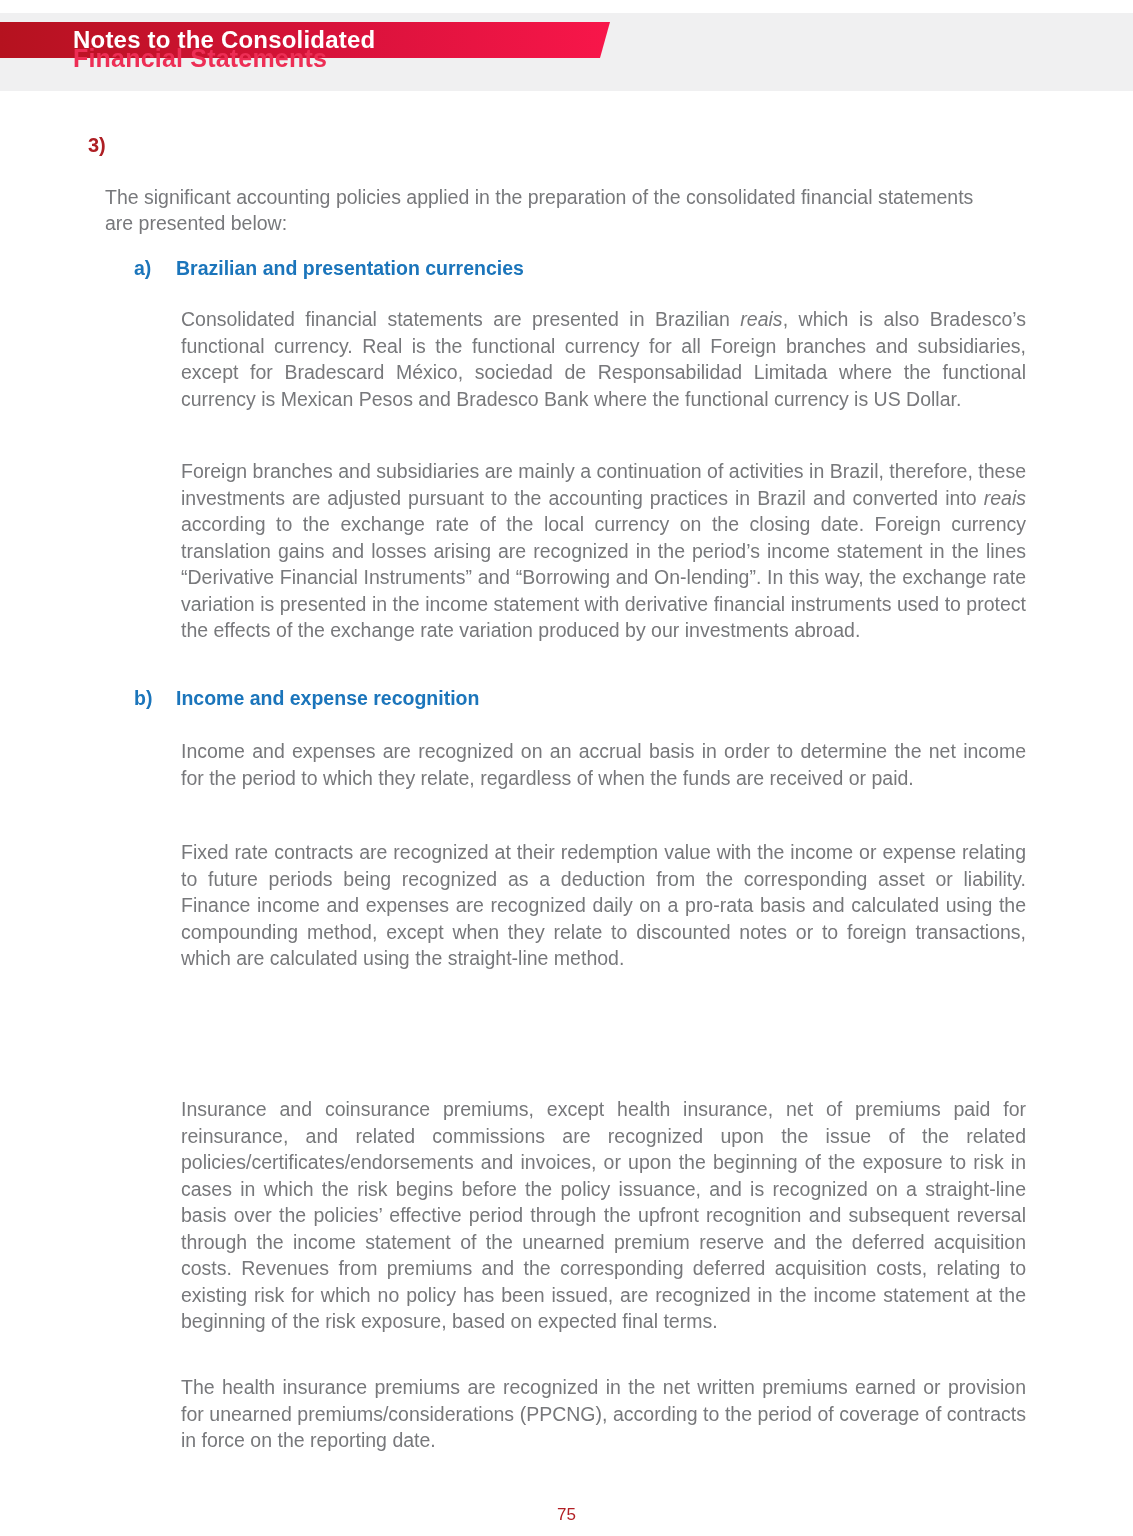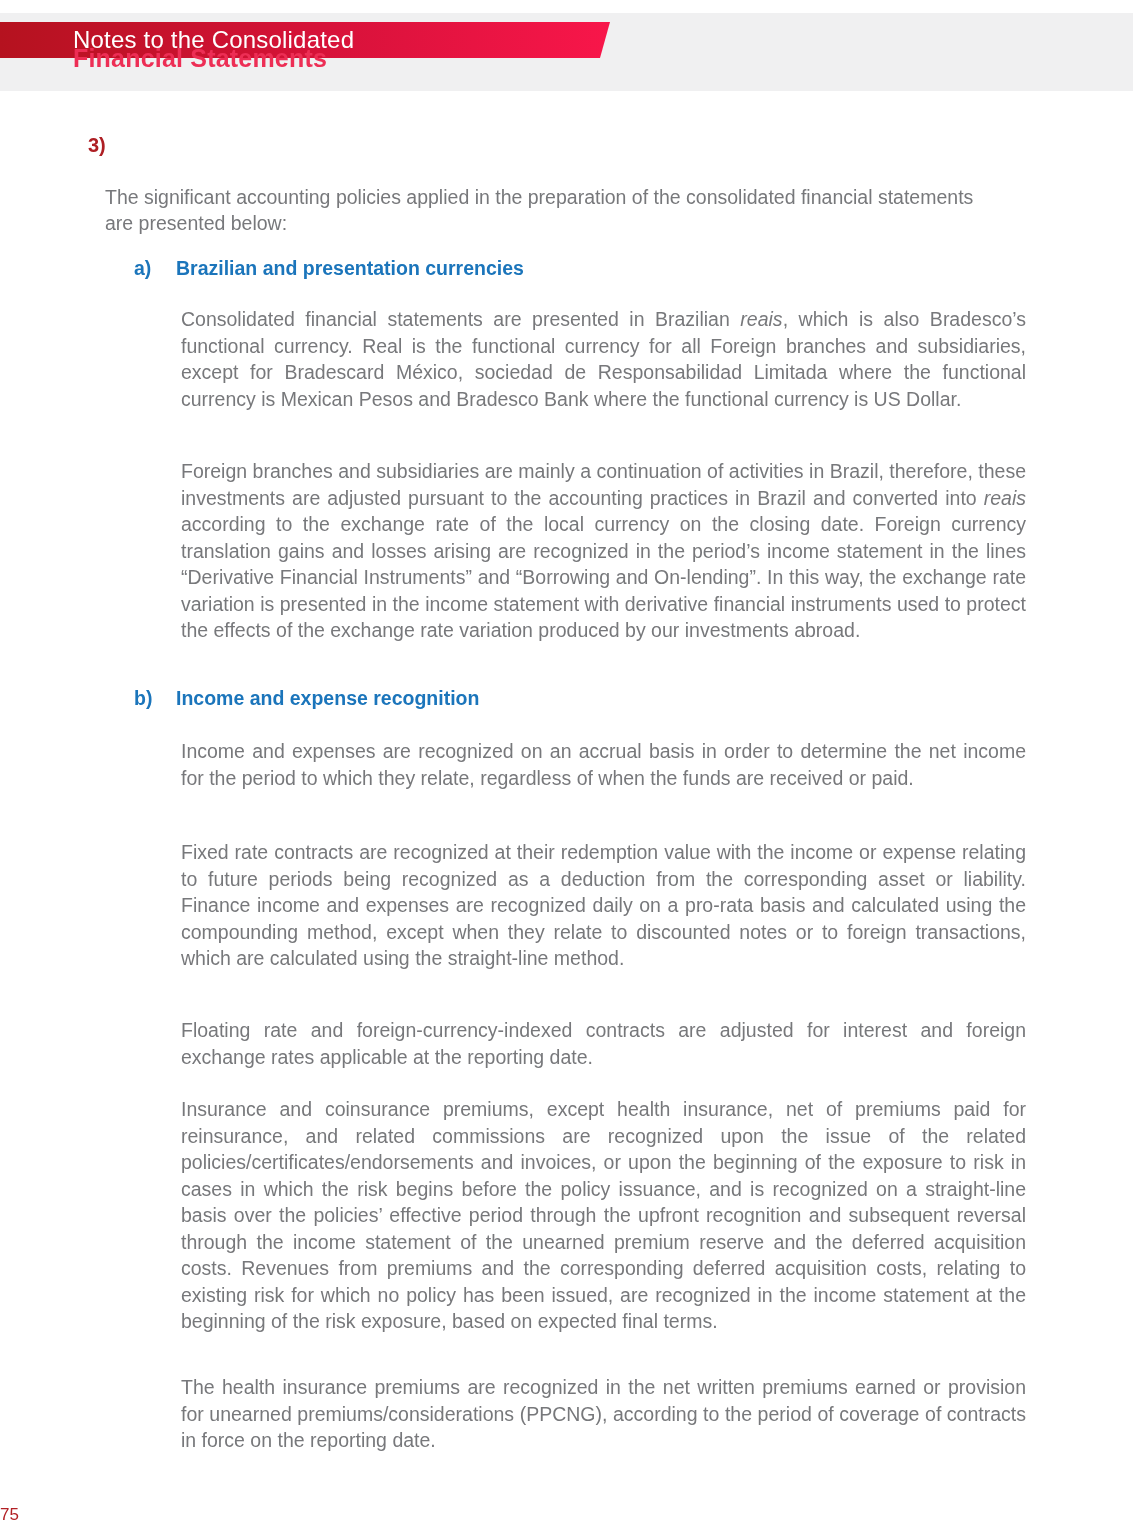--- a/index.html
+++ b/index.html
@@ -8,38 +8,38 @@
     font-family:"Liberation Sans",sans-serif;overflow:hidden;
   }
   
   .top-band{position:absolute;left:0;top:13px;width:100%;height:78px;background:#f0f0f1;}
   .banner{
     position:absolute;left:0;top:9px;width:610px;height:36px;
     background:linear-gradient(90deg,#b5121f 0%,#d8123a 55%,#f8164a 100%);
     clip-path:polygon(0 0,100% 0,calc(100% - 10px) 100%,0 100%);
     display:flex;align-items:center;
   }
-  .banner-text{color:#ffffff;font-size:24px;margin-left:73px;letter-spacing:0.2px;}
+  .banner-text{color:#ffffff;font-size:24px;margin-left:73px;letter-spacing:0.2px;font-weight:bold;}
   .subtitle{position:absolute;left:73px;top:31px;color:#ed2e55;font-size:25px;font-weight:bold;letter-spacing:0.2px;}
   
   .h-main{position:absolute;left:88px;top:134px;display:flex;color:#ae1f24;font-weight:bold;font-size:20px;line-height:1.15;}
   .h-main .h-num{width:45px;flex:0 0 45px;}
   .sub-heading{position:absolute;left:134px;display:flex;color:#1b75bb;font-weight:bold;font-size:19.5px;line-height:1.15;}
   .sub-heading .h-letter{width:42px;flex:0 0 42px;}
   
   .intro{
     position:absolute;left:105px;top:184px;width:900px;margin:0;
     color:#77787b;font-size:19.5px;line-height:26px;text-align:left;
   }
   .para{
     position:absolute;left:181px;width:845px;margin:0;
     color:#77787b;font-size:19.5px;line-height:26.5px;text-align:justify;
   }
   .it{font-style:italic;}
-  .page-num{position:absolute;left:0;top:1505px;width:100%;color:#b22025;font-size:17px;}
+  .page-num{position:absolute;left:0;top:1505px;width:100%;text-align:center;color:#b22025;font-size:17px;}
 </style>
 </head>
 <body>
 
 <div class="page">
 
   <div class="top-band">
     <div class="banner">
       <span class="banner-text">Notes to the Consolidated</span>
     </div>
@@ -61,19 +61,18 @@
 
   <p class="para" style="top:458px;"><span>Foreign branches and subsidiaries are mainly a continuation of activities in Brazil, therefore, these investments are adjusted pursuant to the accounting practices in Brazil and converted into </span><span class="it">reais</span><span> according to the exchange rate of the local currency on the closing date. Foreign currency translation gains and losses arising are recognized in the period’s income statement in the lines “Derivative Financial Instruments” and “Borrowing and On-lending”. In this way, the exchange rate variation is presented in the income statement with derivative financial instruments used to protect the effects of the exchange rate variation produced by our investments abroad.</span></p>
 
   <div class="sub-heading" style="top:687px;">
     <span class="h-letter">b)</span>
     <span>Income and expense recognition</span>
   </div>
 
   <p class="para" style="top:738px;">Income and expenses are recognized on an accrual basis in order to determine the net income for the period to which they relate, regardless of when the funds are received or paid.</p>
   <p class="para" style="top:839px;">Fixed rate contracts are recognized at their redemption value with the income or expense relating to future periods being recognized as a deduction from the corresponding asset or liability. Finance income and expenses are recognized daily on a pro-rata basis and calculated using the compounding method, except when they relate to discounted notes or to foreign transactions, which are calculated using the straight-line method.</p>
-  <p class="para" style="top:1017px;">Floating rate and foreign-currency-indexed contracts are adjusted for interest and foreign exchange rates applicable at the reporting date.</p>
   <p class="para" style="top:1096px;">Insurance and coinsurance premiums, except health insurance, net of premiums paid for reinsurance, and related commissions are recognized upon the issue of the related policies/certificates/endorsements and invoices, or upon the beginning of the exposure to risk in cases in which the risk begins before the policy issuance, and is recognized on a straight-line basis over the policies’ effective period through the upfront recognition and subsequent reversal through the income statement of the unearned premium reserve and the deferred acquisition costs. Revenues from premiums and the corresponding deferred acquisition costs, relating to existing risk for which no policy has been issued, are recognized in the income statement at the beginning of the risk exposure, based on expected final terms.</p>
   <p class="para" style="top:1374px;">The health insurance premiums are recognized in the net written premiums earned or provision for unearned premiums/considerations (PPCNG), according to the period of coverage of contracts in force on the reporting date.</p>
 
   <div class="page-num">75</div>
 
 </div>
 
 </body></html>

